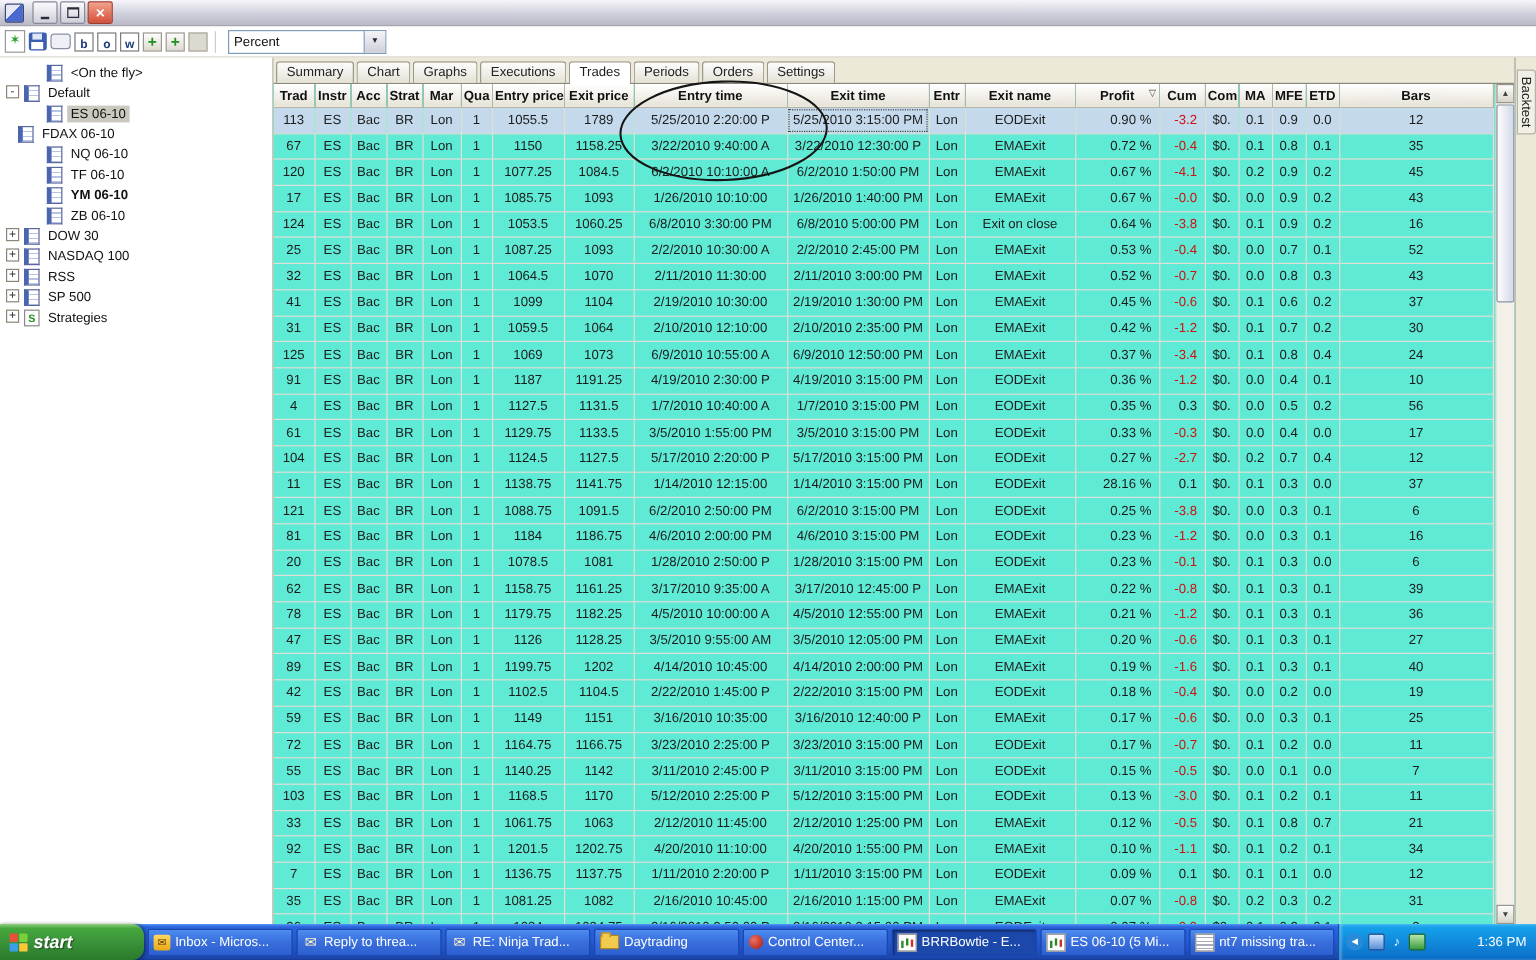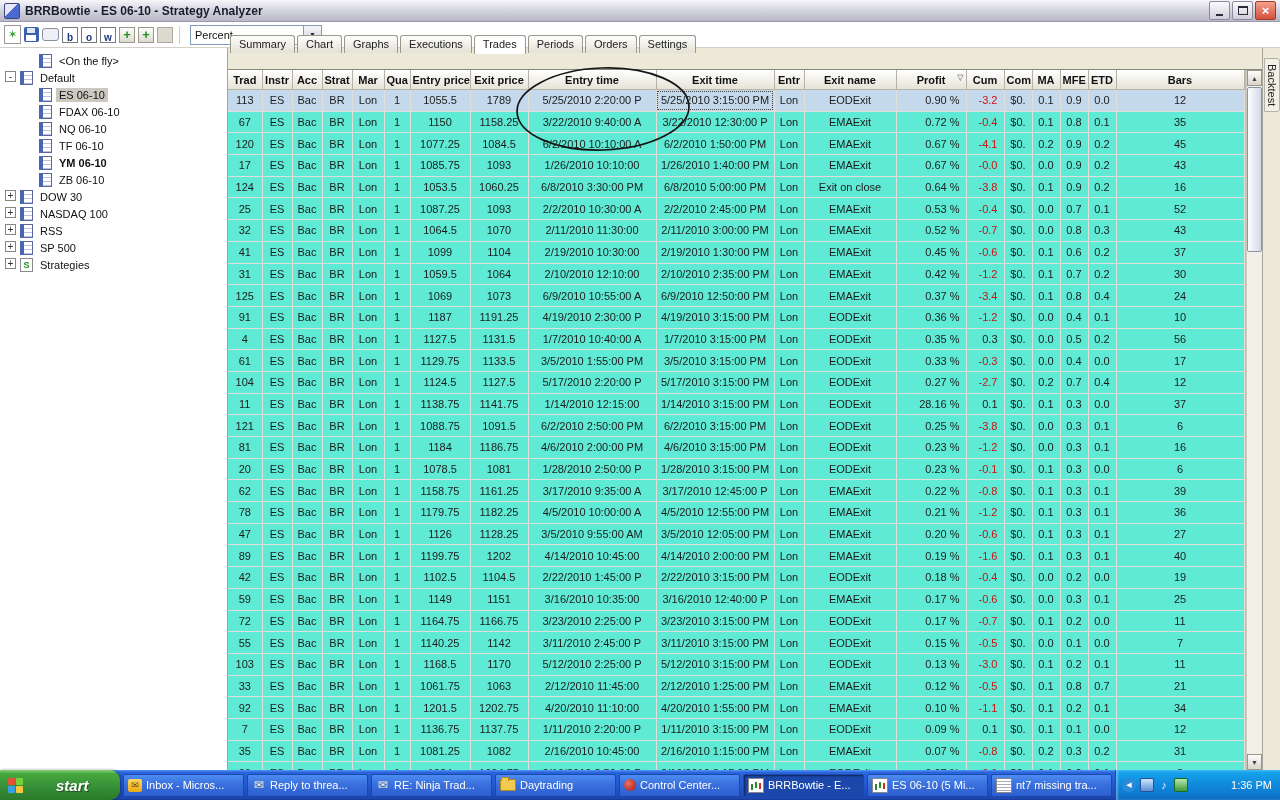--- a/index.html
+++ b/index.html
@@ -57,21 +57,21 @@
   .exp.box{border:1px solid #8a8578;background:#fff;}
   .tico{width:13px;height:14px;margin-right:4px;flex:0 0 13px;box-sizing:border-box;
     border:1px solid #5a66a0;border-left:4px solid #4a66b0;background:#fff;
     background-image:repeating-linear-gradient(to bottom,transparent 0 3px,#b9c4e2 3px 4px);}
   .tico.ico-s{border:1px solid #8a8a8a;background:#fff;color:#1f8f1f;font-weight:bold;
     font-size:9px;line-height:12px;text-align:center;}
   .tlabel{padding:1px 3px;color:#111;}
 
   .content{flex:1;display:flex;flex-direction:column;min-width:0;}
   .tabbar{height:22px;display:flex;align-items:flex-end;background:#ece9d8;
-    border-bottom:1px solid #8a887a;padding:2px 0 16px 2px;box-sizing:border-box;}
+    border-bottom:1px solid #8a887a;padding:2px 0 0 2px;box-sizing:border-box;}
   .tab{padding:2px 8px 3px;margin-right:2px;border:1px solid #9a988a;border-bottom:none;
     border-radius:3px 3px 0 0;background:linear-gradient(#fdfdfd,#e4e1d4);color:#222;}
   .tab.active{background:#fff;position:relative;top:1px;padding-bottom:4px;z-index:2;}
 
   .grid-area{flex:1;position:relative;background:#5eead4;overflow:hidden;}
   table.grid{border-collapse:collapse;table-layout:fixed;width:1016px;}
   table.grid th{height:19px;background:linear-gradient(#ffffff,#e6e2d6);
     border-right:1px solid #b5b2a6;border-bottom:1px solid #b5b2a6;
     font-weight:bold;font-size:11px;color:#111;text-align:center;position:relative;
     white-space:nowrap;overflow:hidden;padding:0 2px;}
@@ -97,21 +97,21 @@
   .backtest-strip{width:18px;background:#ece9d8;border-left:1px solid #a8a496;box-sizing:border-box;
     display:flex;flex-direction:column;align-items:center;}
   .vtext{writing-mode:vertical-rl;font-size:11px;color:#222;margin-top:10px;padding:5px 1px;
     border:1px solid #b5b2a6;background:#f2f0e6;border-radius:0 3px 3px 0;}
 
   
   .taskbar{height:30px;display:flex;align-items:stretch;
     background:linear-gradient(#5398f5 0%,#2a64dd 8%,#2458cf 50%,#1c46ad 95%,#153a96 100%);}
   .startbtn{width:98px;display:flex;align-items:center;padding:0 14px 0 8px;
     background:linear-gradient(#8cd07a 0%,#46a83e 12%,#389038 55%,#2a7a2a 100%);
-    border-radius:0 10px 10px 0;box-shadow:1px 0 3px rgba(0,0,0,.4);gap:28px;}
+    border-radius:0 10px 10px 0;box-shadow:1px 0 3px rgba(0,0,0,.4);}
   .flag{width:15px;height:15px;display:grid;grid-template-columns:7px 7px;grid-template-rows:7px 7px;
     gap:1px;margin-right:5px;}
   .flag span{border-radius:1px;}
   .flag .f1{background:#e85038;} .flag .f2{background:#7ad038;}
   .flag .f3{background:#38a0e8;} .flag .f4{background:#f8c838;}
   .start-label{color:#fff;font-weight:bold;font-style:italic;font-size:15px;
     text-shadow:1px 1px 1px rgba(0,0,0,.45);}
   .tasks{flex:1;display:flex;align-items:center;gap:3px;padding:3px 3px;min-width:0;}
   .task{flex:1 1 0;max-width:130px;height:23px;display:flex;align-items:center;padding:0 4px;
     background:linear-gradient(#4c8cf0,#3a70dd 45%,#2c5ecf);border:1px solid #1a48ae;border-radius:2px;
@@ -149,21 +149,20 @@
   .annotation{position:absolute;left:514px;top:66px;width:178px;height:86px;
     pointer-events:none;z-index:50;}
 </style>
 </head>
 <body>
 
 <div class="screen">
 
   <div class="titlebar">
     <div class="app-icon"></div>
-    <div class="title-text">BRRBowtie - ES 06-10 - Strategy Analyzer</div>
     <div class="winbtn min"></div>
     <div class="winbtn max"></div>
     <div class="winbtn close"></div>
   </div>
 
   <div class="toolbar">
     <div style="display:flex;align-items:center;gap:3px;">
         <div class="ti ti-new">
           <span class="tig">✶</span>
         </div>
@@ -203,21 +202,21 @@
         <div class="tree-row" style="padding-left: 5px;">
           <span class="exp box">-</span>
           <span class="tico"></span>
           <span class="tlabel">Default</span>
         </div>
         <div class="tree-row sel" style="padding-left: 24px;">
           <span class="exp"></span>
           <span class="tico"></span>
           <span class="tlabel">ES 06-10</span>
         </div>
-        <div class="tree-row" style="padding-left: 24px;">
+        <div class="tree-row" style="">
           <span class="exp"></span>
           <span class="tico"></span>
           <span class="tlabel">FDAX 06-10</span>
         </div>
         <div class="tree-row" style="padding-left: 24px;">
           <span class="exp"></span>
           <span class="tico"></span>
           <span class="tlabel">NQ 06-10</span>
         </div>
         <div class="tree-row" style="padding-left: 24px;">

